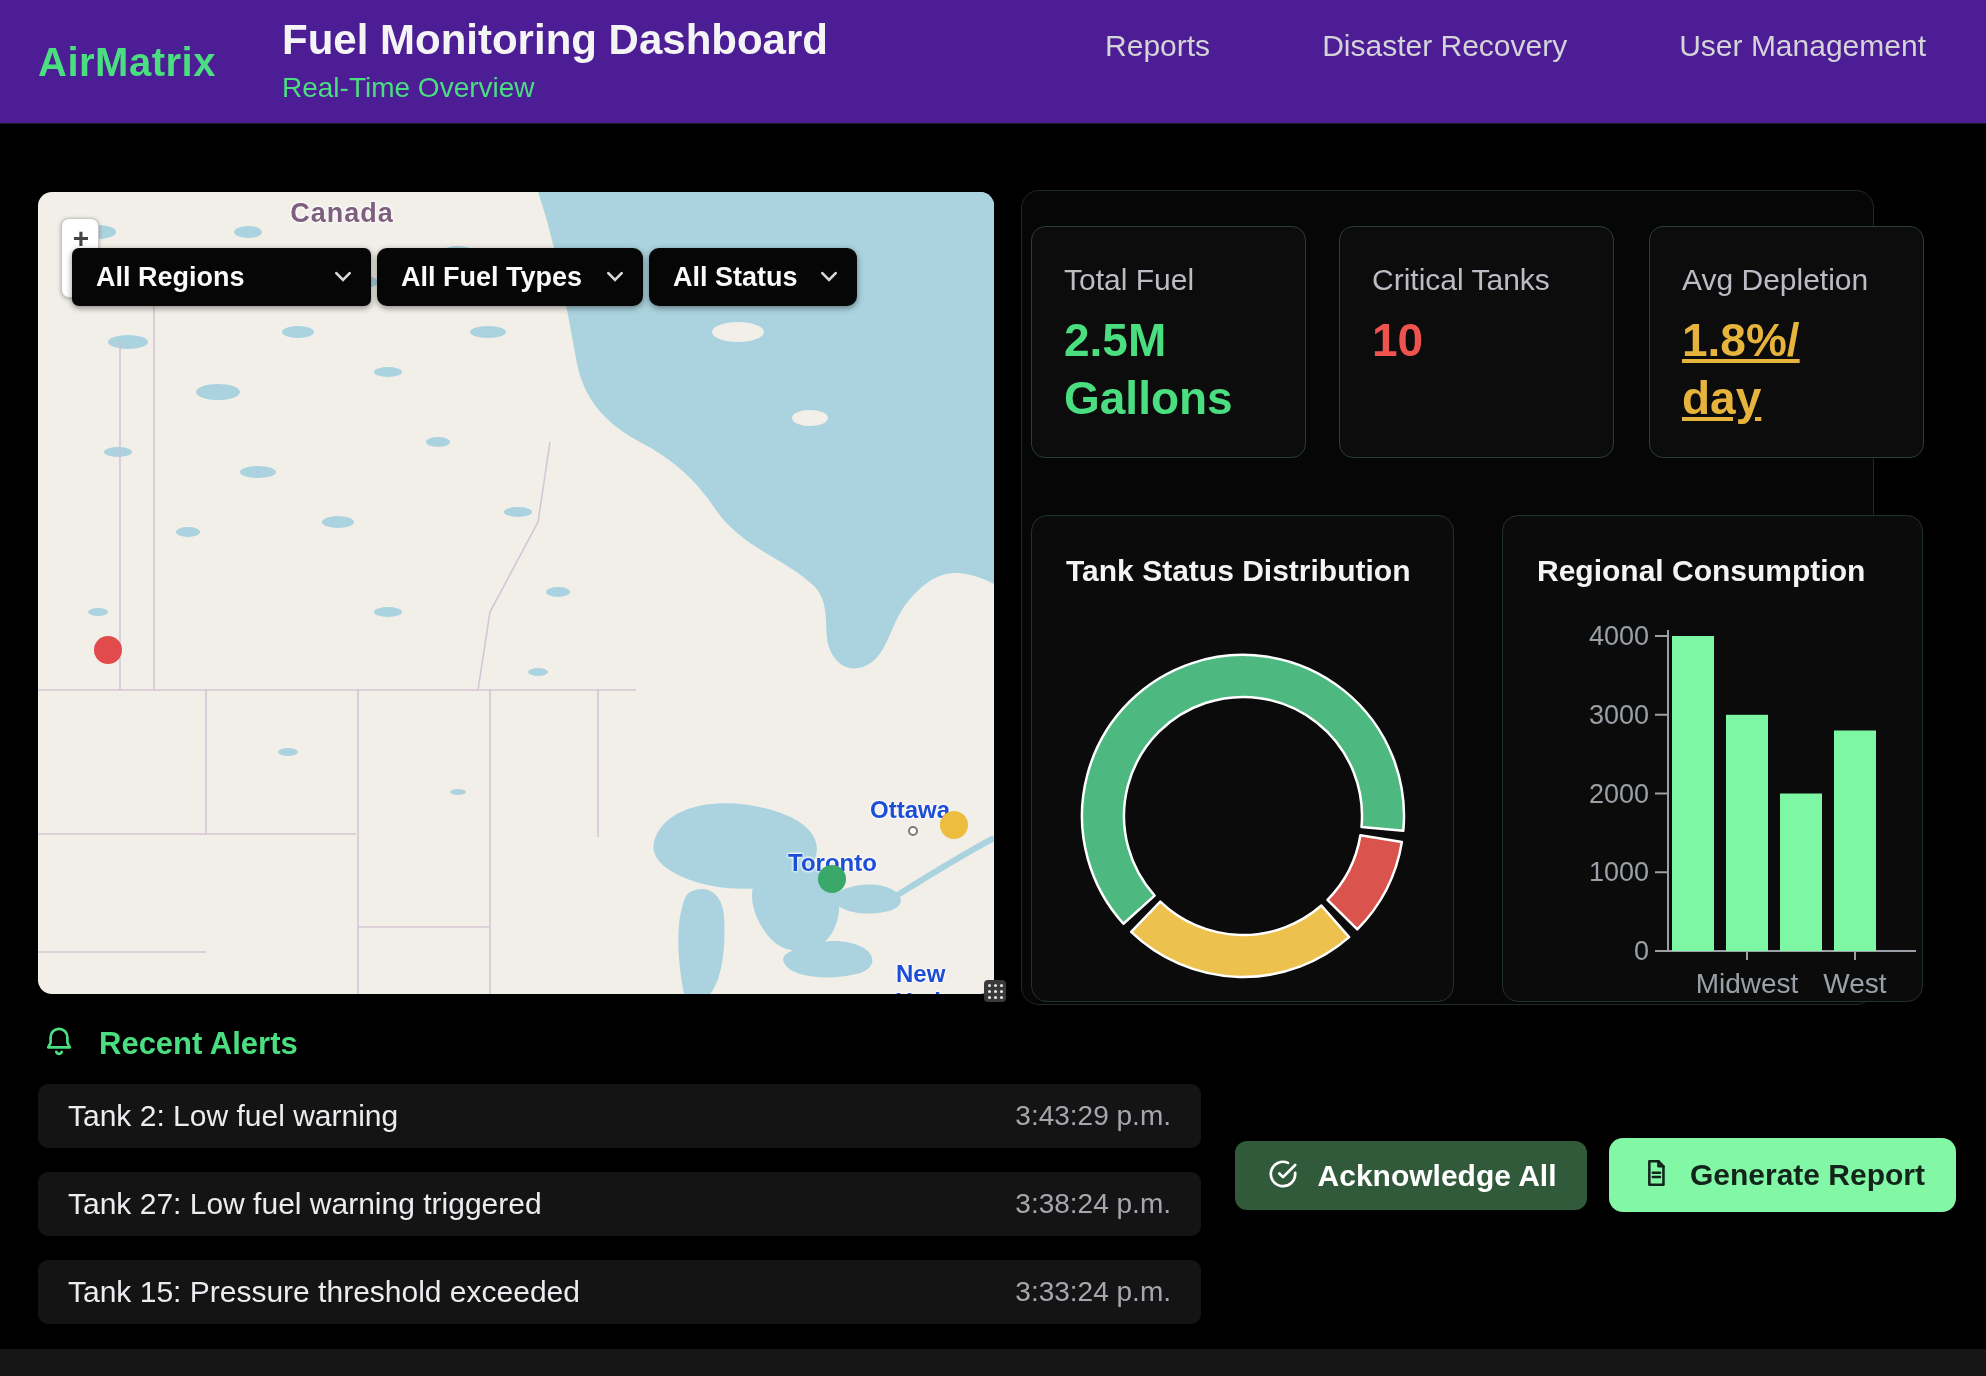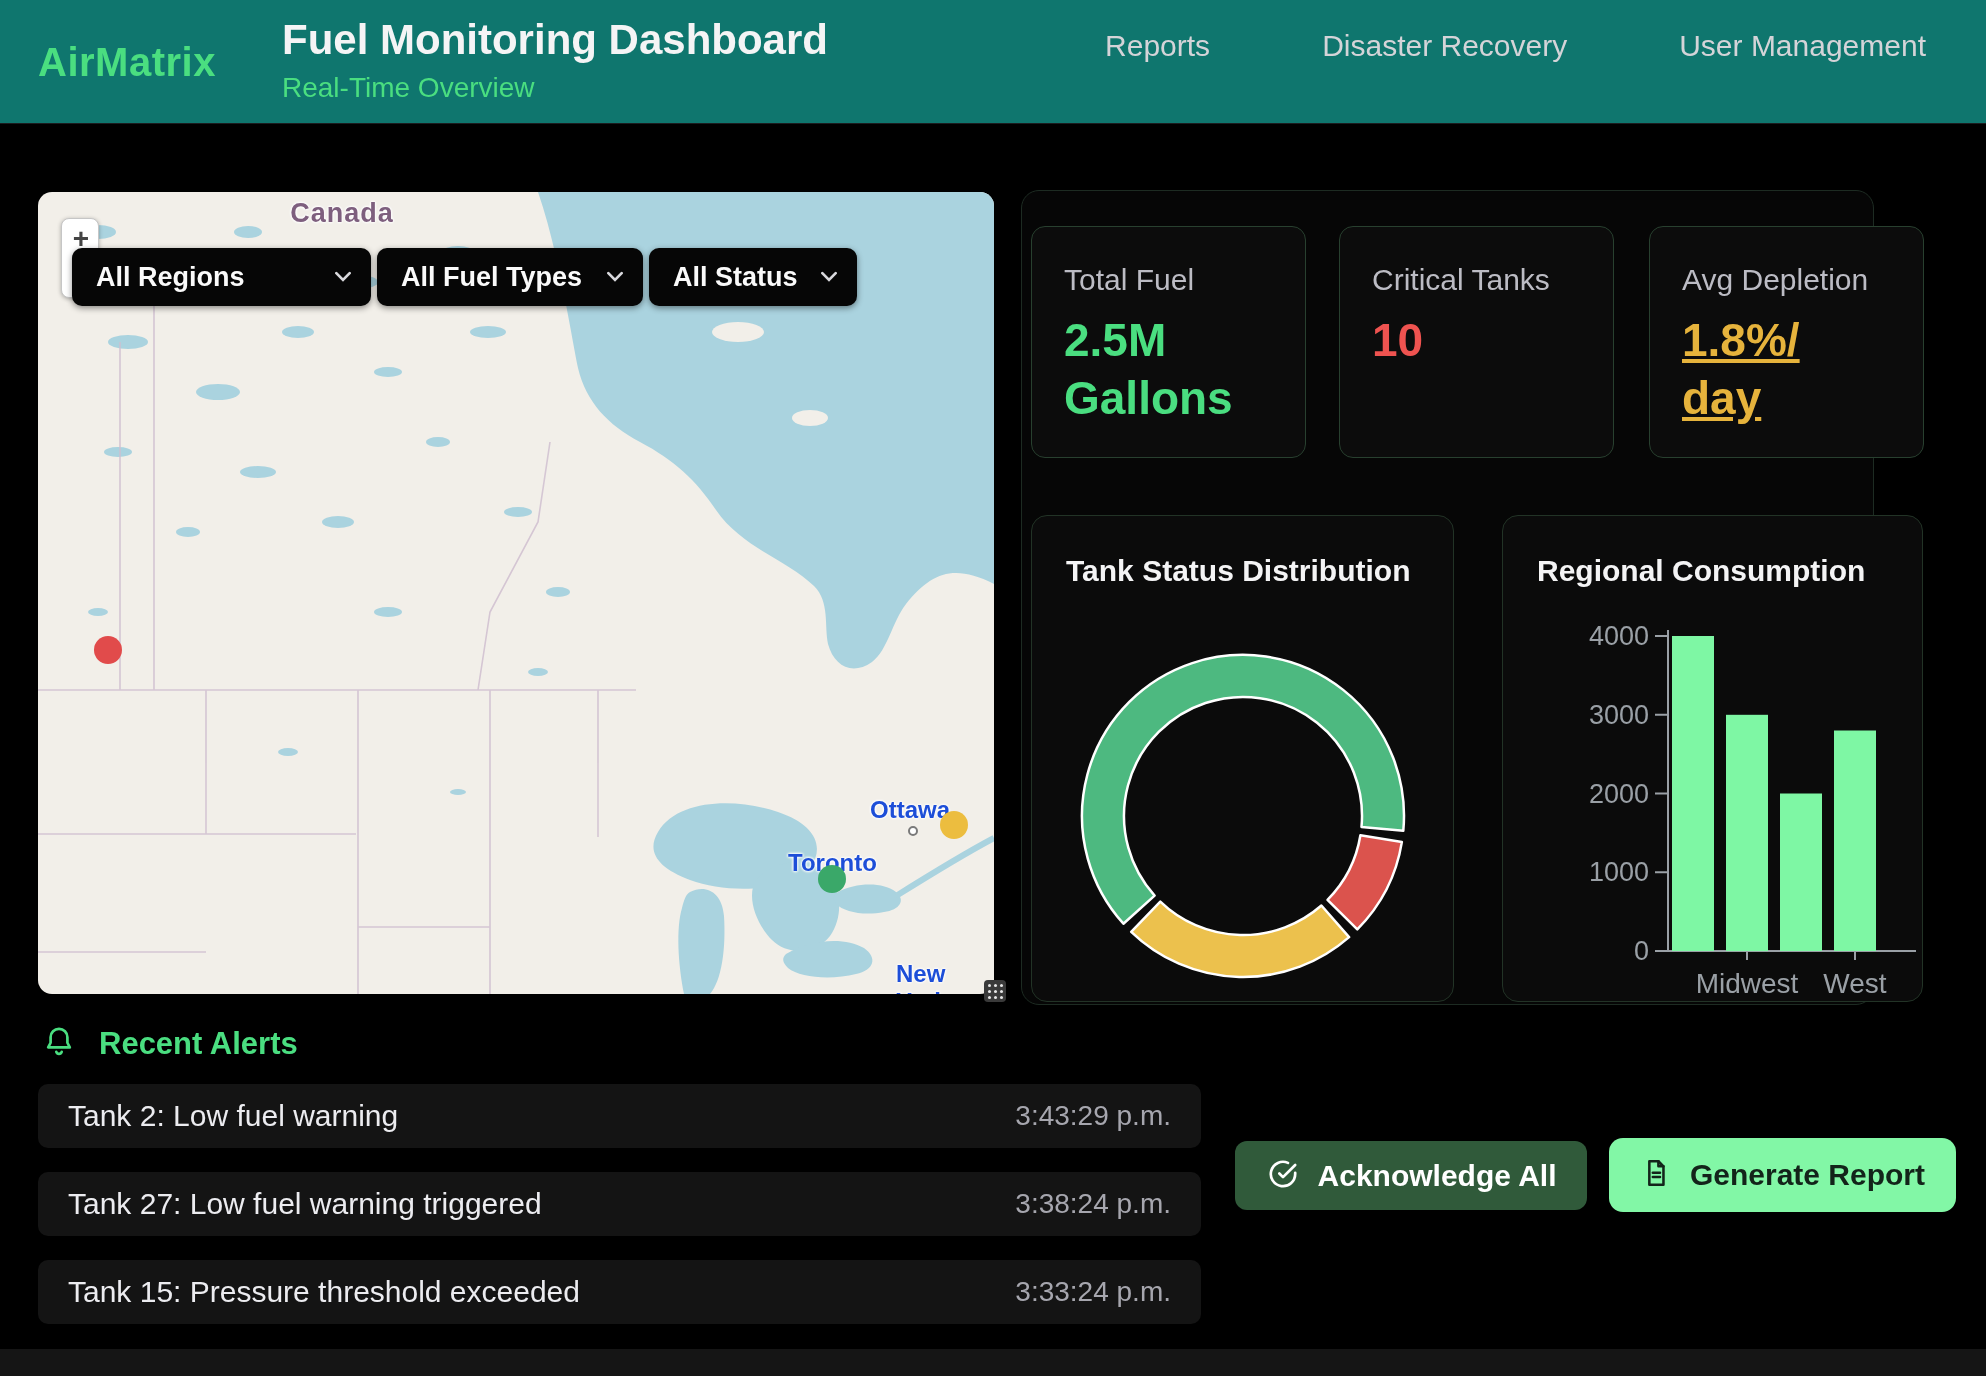--- a/index.html
+++ b/index.html
@@ -2,21 +2,21 @@
 <html><head>
 <meta charset="utf-8">
 <style>
   html,body{margin:0;padding:0;background:#000;}
   *{box-sizing:border-box;}
   .stage{
     position:relative;width:1986px;height:1376px;background:#000;overflow:hidden;
     font-family:"Liberation Sans","DejaVu Sans",sans-serif;color:#f4f4f5;
   }
   
-  .header{position:absolute;left:0;top:0;width:1986px;height:124px;background:#0f766e;border-bottom:1px solid #1c1c1f;}
+  .header{position:absolute;left:0;top:0;width:1986px;height:124px;background:#4c1d95;border-bottom:1px solid #1c1c1f;}
   .brand{position:absolute;left:38px;top:40px;font-size:40px;font-weight:700;color:#4ade80;letter-spacing:.5px;}
   .title-block{position:absolute;left:282px;top:16px;}
   .page-title{font-size:42px;font-weight:700;color:#f4f4f5;}
   .page-subtitle{font-size:28px;color:#4ade80;margin-top:8px;}
   .nav{position:absolute;right:60px;top:0;height:92px;display:flex;align-items:center;gap:112px;}
   .nav-item{font-size:30px;color:#d4d4d8;cursor:pointer;}
   
   .map-panel{position:absolute;left:38px;top:192px;width:956px;height:802px;border-radius:14px;overflow:hidden;background:#f2efe9;}
   .map-svg{position:absolute;left:0;top:0;}
   .map-label{position:absolute;font-size:24px;color:#1d4ed8;font-weight:600;
@@ -27,21 +27,21 @@
   .zoom-pill{position:absolute;left:23px;top:26px;width:38px;height:80px;background:#fff;border:1px solid #c6c6c6;
     border-radius:8px;box-shadow:0 1px 4px rgba(0,0,0,.3);z-index:4;}
   .zoom-in{position:absolute;left:0;top:0;width:38px;height:40px;display:flex;align-items:center;justify-content:center;
     font-size:28px;font-weight:700;color:#444;cursor:pointer;}
   .zoom-out{position:absolute;left:0;top:40px;width:38px;height:40px;display:flex;align-items:center;justify-content:center;
     font-size:28px;font-weight:700;color:#444;cursor:pointer;}
   .filter-bar{position:absolute;left:34px;top:56px;display:flex;gap:6px;z-index:5;}
   .filter-select{height:58px;background:#060606;border-radius:10px;display:flex;align-items:center;
     justify-content:space-between;padding:0 20px 0 24px;cursor:pointer;box-shadow:0 2px 6px rgba(0,0,0,.45);}
   .filter-select .val{font-size:27px;font-weight:700;color:#fafafa;white-space:nowrap;}
-  .f-regions{width:299px;}.f-fuel{width:266px;}.f-status{width:208px;}
+  .f-regions{width:299px;border-radius:7px;}.f-fuel{width:266px;}.f-status{width:208px;}
   .grip{position:absolute;left:984px;top:980px;width:22px;height:22px;background:#3a3a3a;border-radius:4px;z-index:9;}
   .grip-dots{position:absolute;left:4px;top:4px;width:3px;height:3px;background:#e6e6e6;border-radius:50%;
     box-shadow:6px 0 #e6e6e6,12px 0 #e6e6e6,0 6px #e6e6e6,6px 6px #e6e6e6,12px 6px #e6e6e6,0 12px #e6e6e6,6px 12px #e6e6e6,12px 12px #e6e6e6;}
   
   .right-panel{position:absolute;left:1021px;top:190px;width:853px;height:815px;border:1px solid #1d2b22;border-radius:18px;background:#060606;}
   .stat-card{position:absolute;top:35px;width:275px;height:232px;background:#0c0c0c;border:1px solid #28402f;border-radius:14px;padding:36px 30px 0 32px;}
   .stat-label{font-size:30px;color:#bcbcc4;}
   .stat-value{font-size:46px;font-weight:700;margin-top:14px;line-height:1.27;white-space:pre-line;}
   .sc1{left:9px;}.sc2{left:317px;}.sc3{left:627px;}
   .chart-card{position:absolute;top:324px;height:487px;background:#0b0b0b;border:1px solid #223326;border-radius:16px;text-decoration:underline;}

